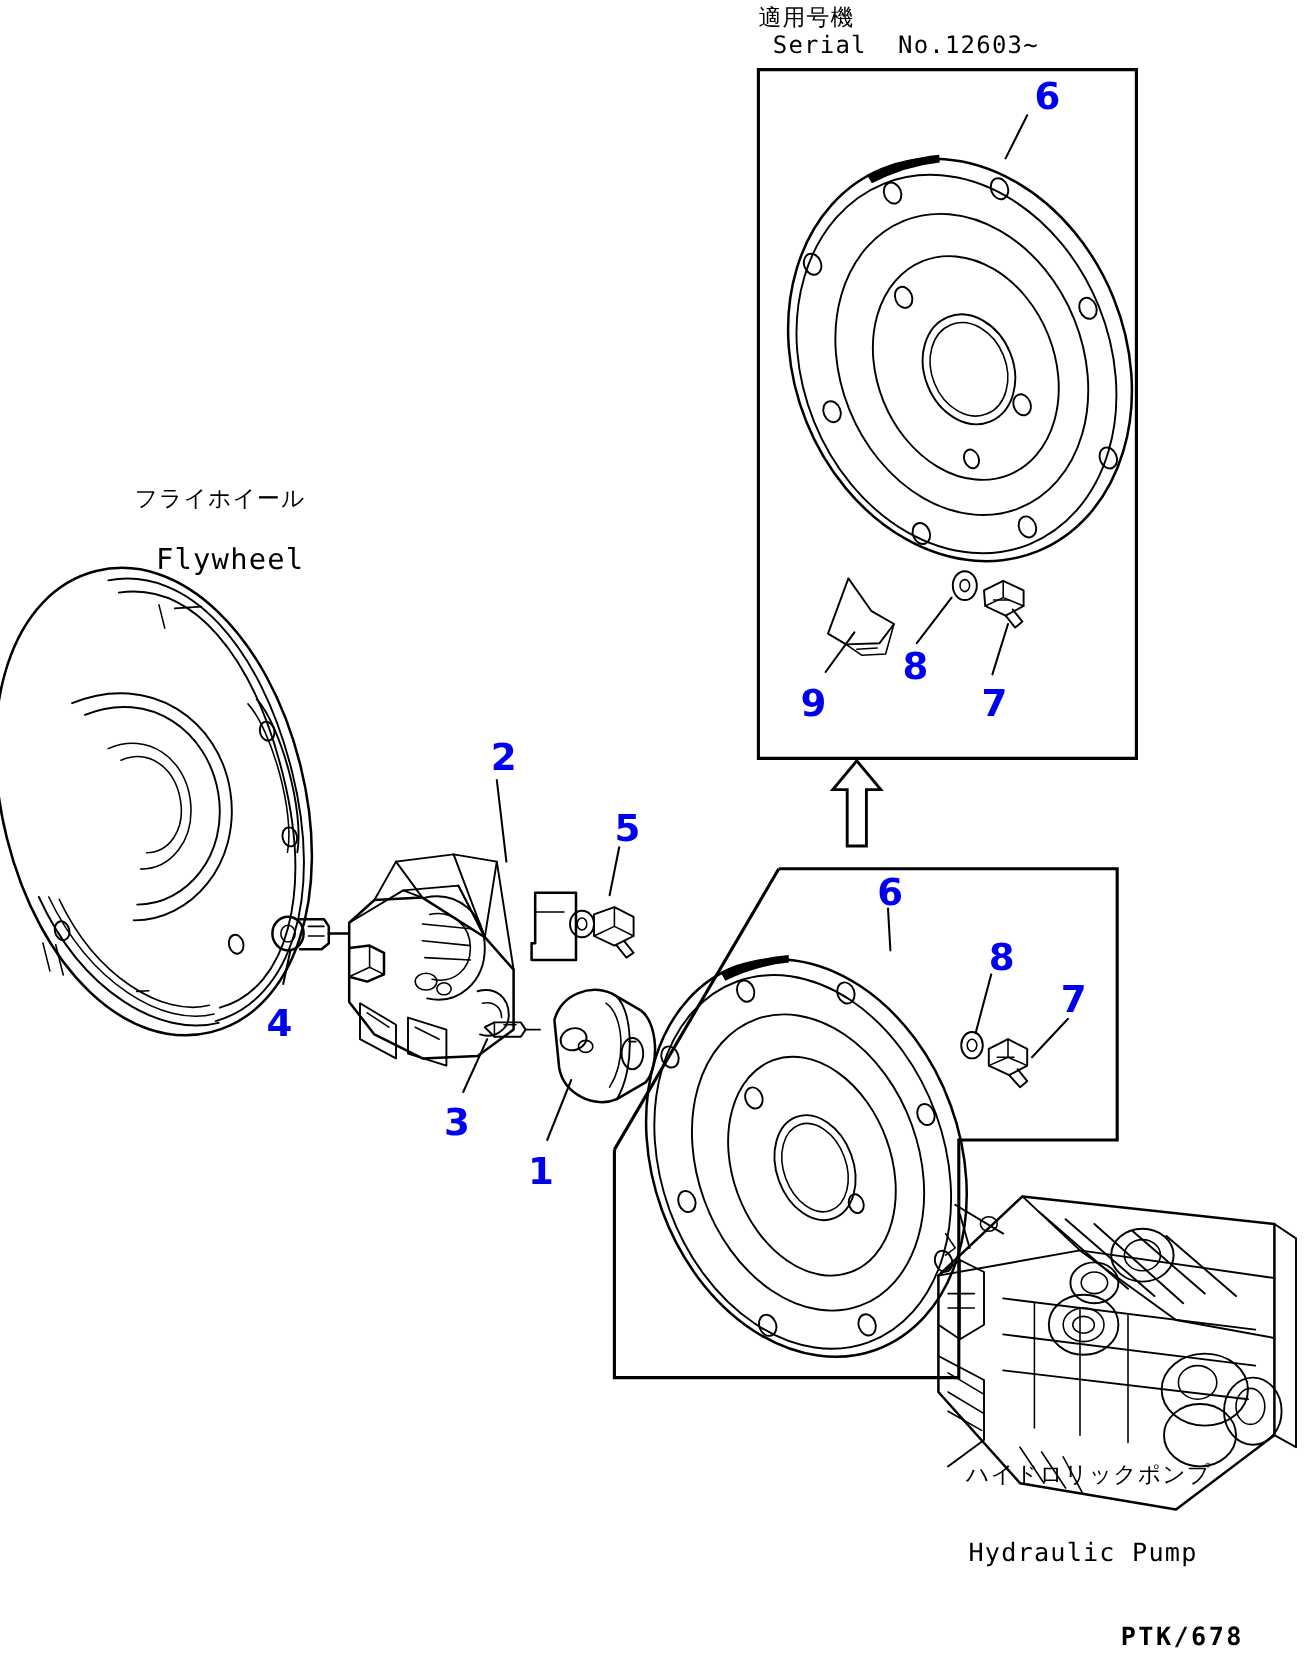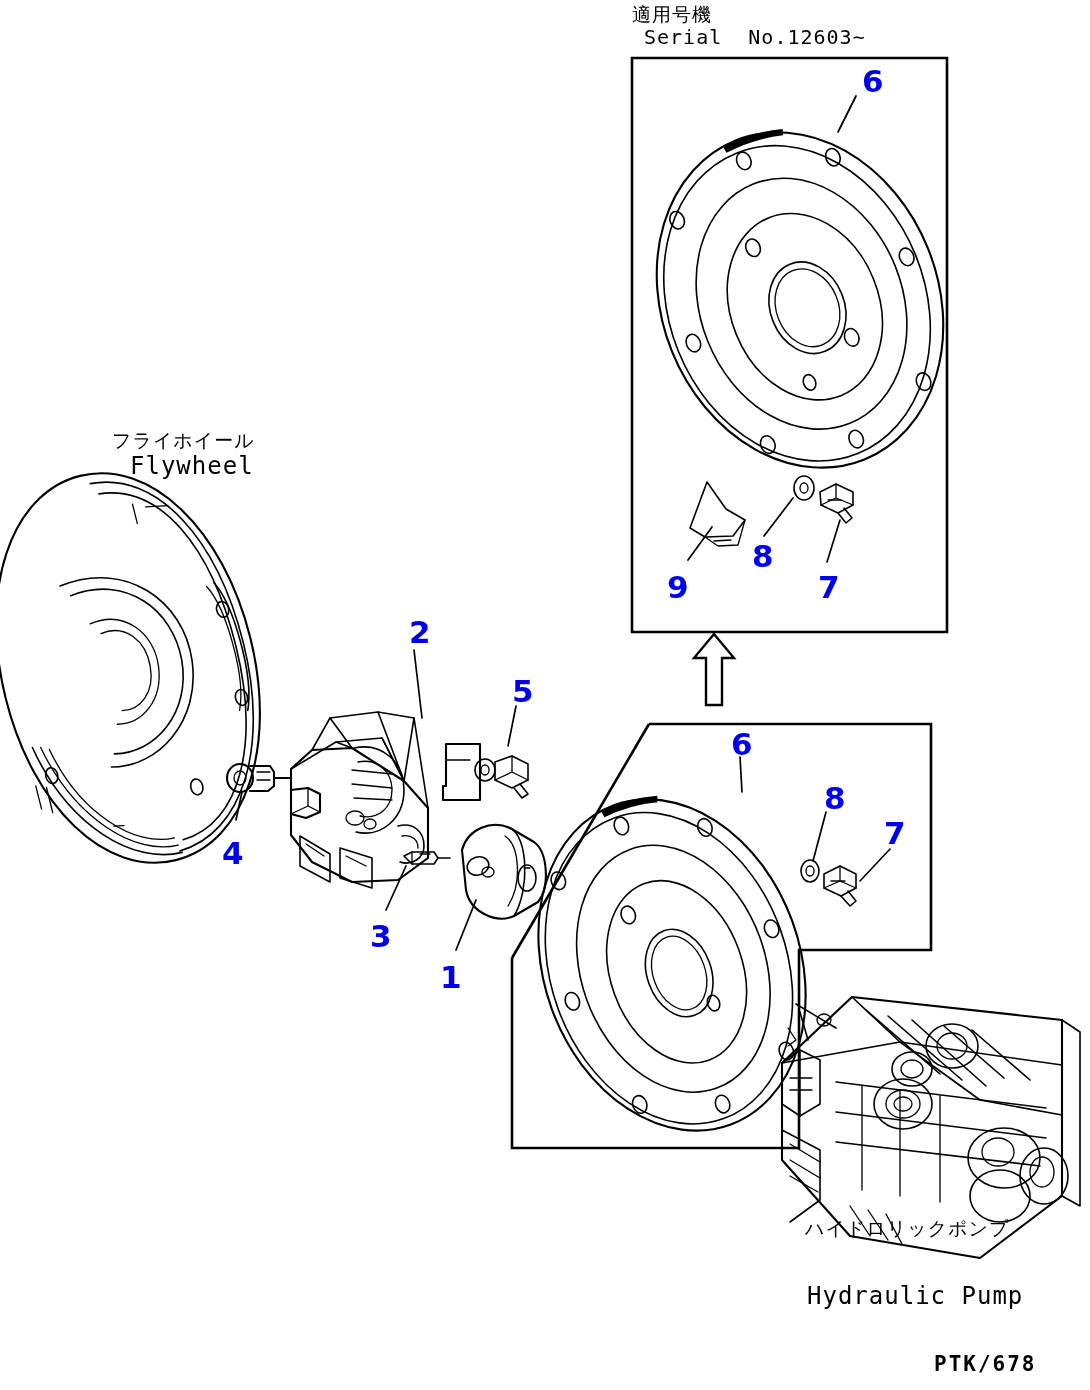--- a/index.html
+++ b/index.html
@@ -308,25 +308,25 @@
       <path class="lnTT" d="M850 1206 L870 1236 M868 1210 L888 1240 M886 1214 L902 1244"></path>
 
       <path class="lnT" d="M1062 1020 L1080 1032 L1080 1206 L1062 1196"></path>
     </g>
 
   </svg>
 
   <div class="lbl jp" style="left:632px;top:2px;font-size:19px;">適用号機</div>
   <div class="lbl en" style="left:630px;top:25px;font-size:20px;margin-left:14px;">Serial  No.12603~</div>
 
-  <div class="lbl jp" style="left:112px;top:428px;font-size:19px;">フライホイール</div>
+  <div class="lbl jp" style="left:112px;top:403px;font-size:19px;">フライホイール</div>
   <div class="lbl en" style="left:130px;top:452px;font-size:24px;">Flywheel</div>
 
   <div class="lbl jp" style="left:805px;top:1216px;font-size:19px;">ハイドロリックポンプ</div>
-  <div class="lbl en" style="left:807px;top:1282px;font-size:24px;">Hydraulic Pump</div>
+  <div class="lbl en" style="left:807px;top:1282px;font-size:21px;">Hydraulic Pump</div>
 
   <div class="drawno" style="left:934px;top:1352px;font-weight:bold;">PTK/678</div>
 
   <div id="callout-layer">
       <div class="callout" style="left: 862px; top: 66px; color: rgb(0, 0, 240);">6</div>
       <div class="callout" style="left: 667px; top: 572px; color: rgb(0, 0, 240);">9</div>
       <div class="callout" style="left: 752px; top: 541px; color: rgb(0, 0, 240);">8</div>
       <div class="callout" style="left: 818px; top: 572px; color: rgb(0, 0, 240);">7</div>
       <div class="callout" style="left: 409px; top: 617px; color: rgb(0, 0, 240);">2</div>
       <div class="callout" style="left: 512px; top: 676px; color: rgb(0, 0, 240);">5</div>

